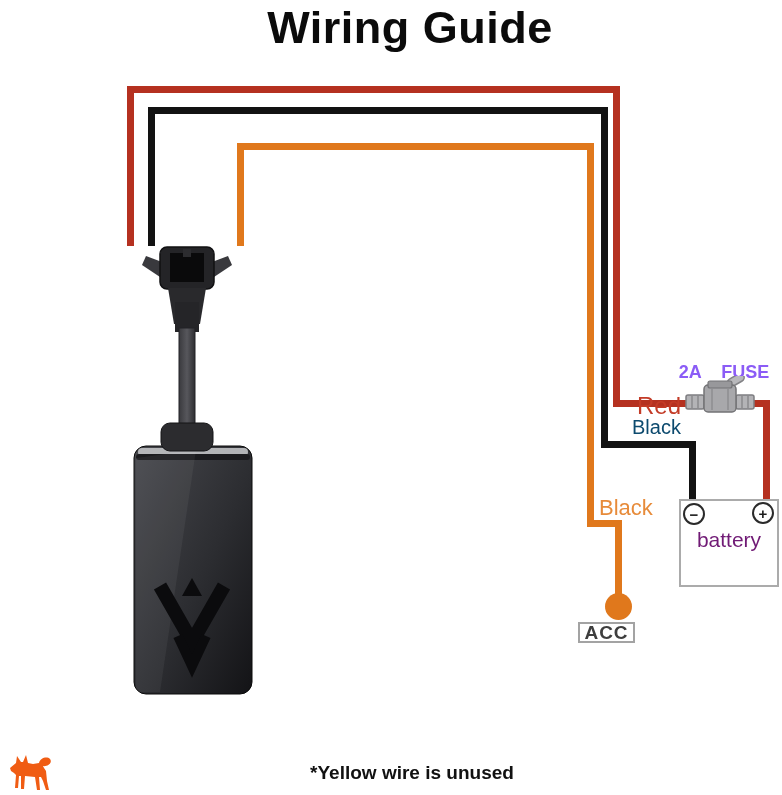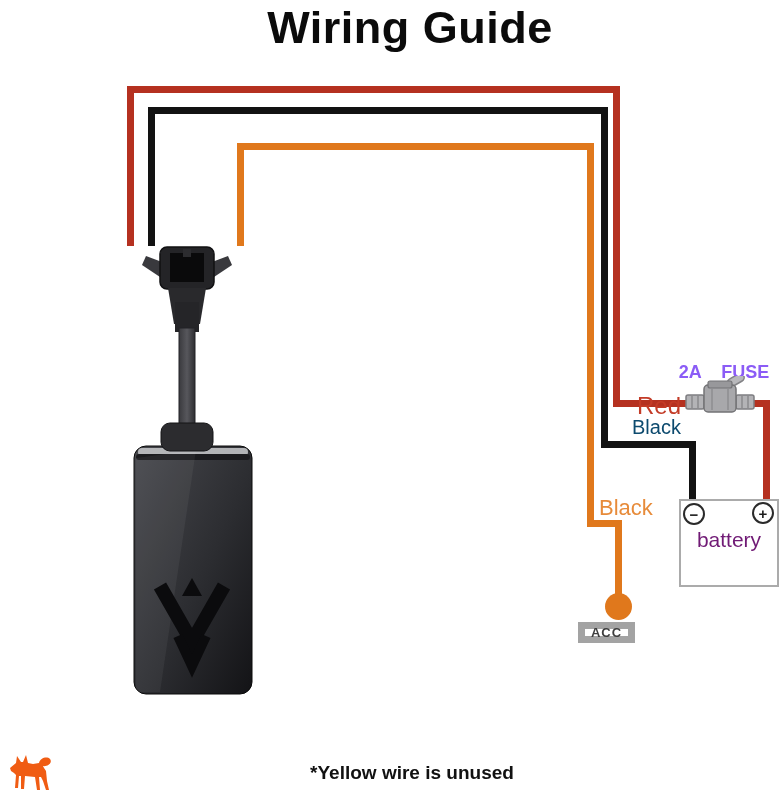--- a/index.html
+++ b/index.html
@@ -44,23 +44,23 @@
   #terminal-plus{left:752px;top:502px;}
   #battery-label{
     position:absolute;left:679px;top:528px;width:100px;text-align:center;
     font-size:21px;color:#701a75;
   }
   #acc-dot{
     position:absolute;left:605px;top:593px;width:27px;height:27px;border-radius:50%;
   }
   #acc-box{
     position:absolute;left:578px;top:622px;width:57px;height:21px;
-    border:7px solid #a3a3a3;background:#fff;box-sizing:border-box;
+    border:2px solid #a3a3a3;background:#fff;box-sizing:border-box;
     display:flex;align-items:center;justify-content:center;
-    font-size:13px;font-weight:700;color:#3e3e3e;letter-spacing:1px;
+    font-size:19px;font-weight:700;color:#3e3e3e;letter-spacing:1px;
   }
 </style>
 </head>
 <body>
 
 <div id="canvas">
 
   <div id="title">Wiring Guide</div>
 
   <div class="wire" style="left: 127px; top: 86px; width: 7px; height: 160px; background-color: rgb(181, 49, 32);"></div>

